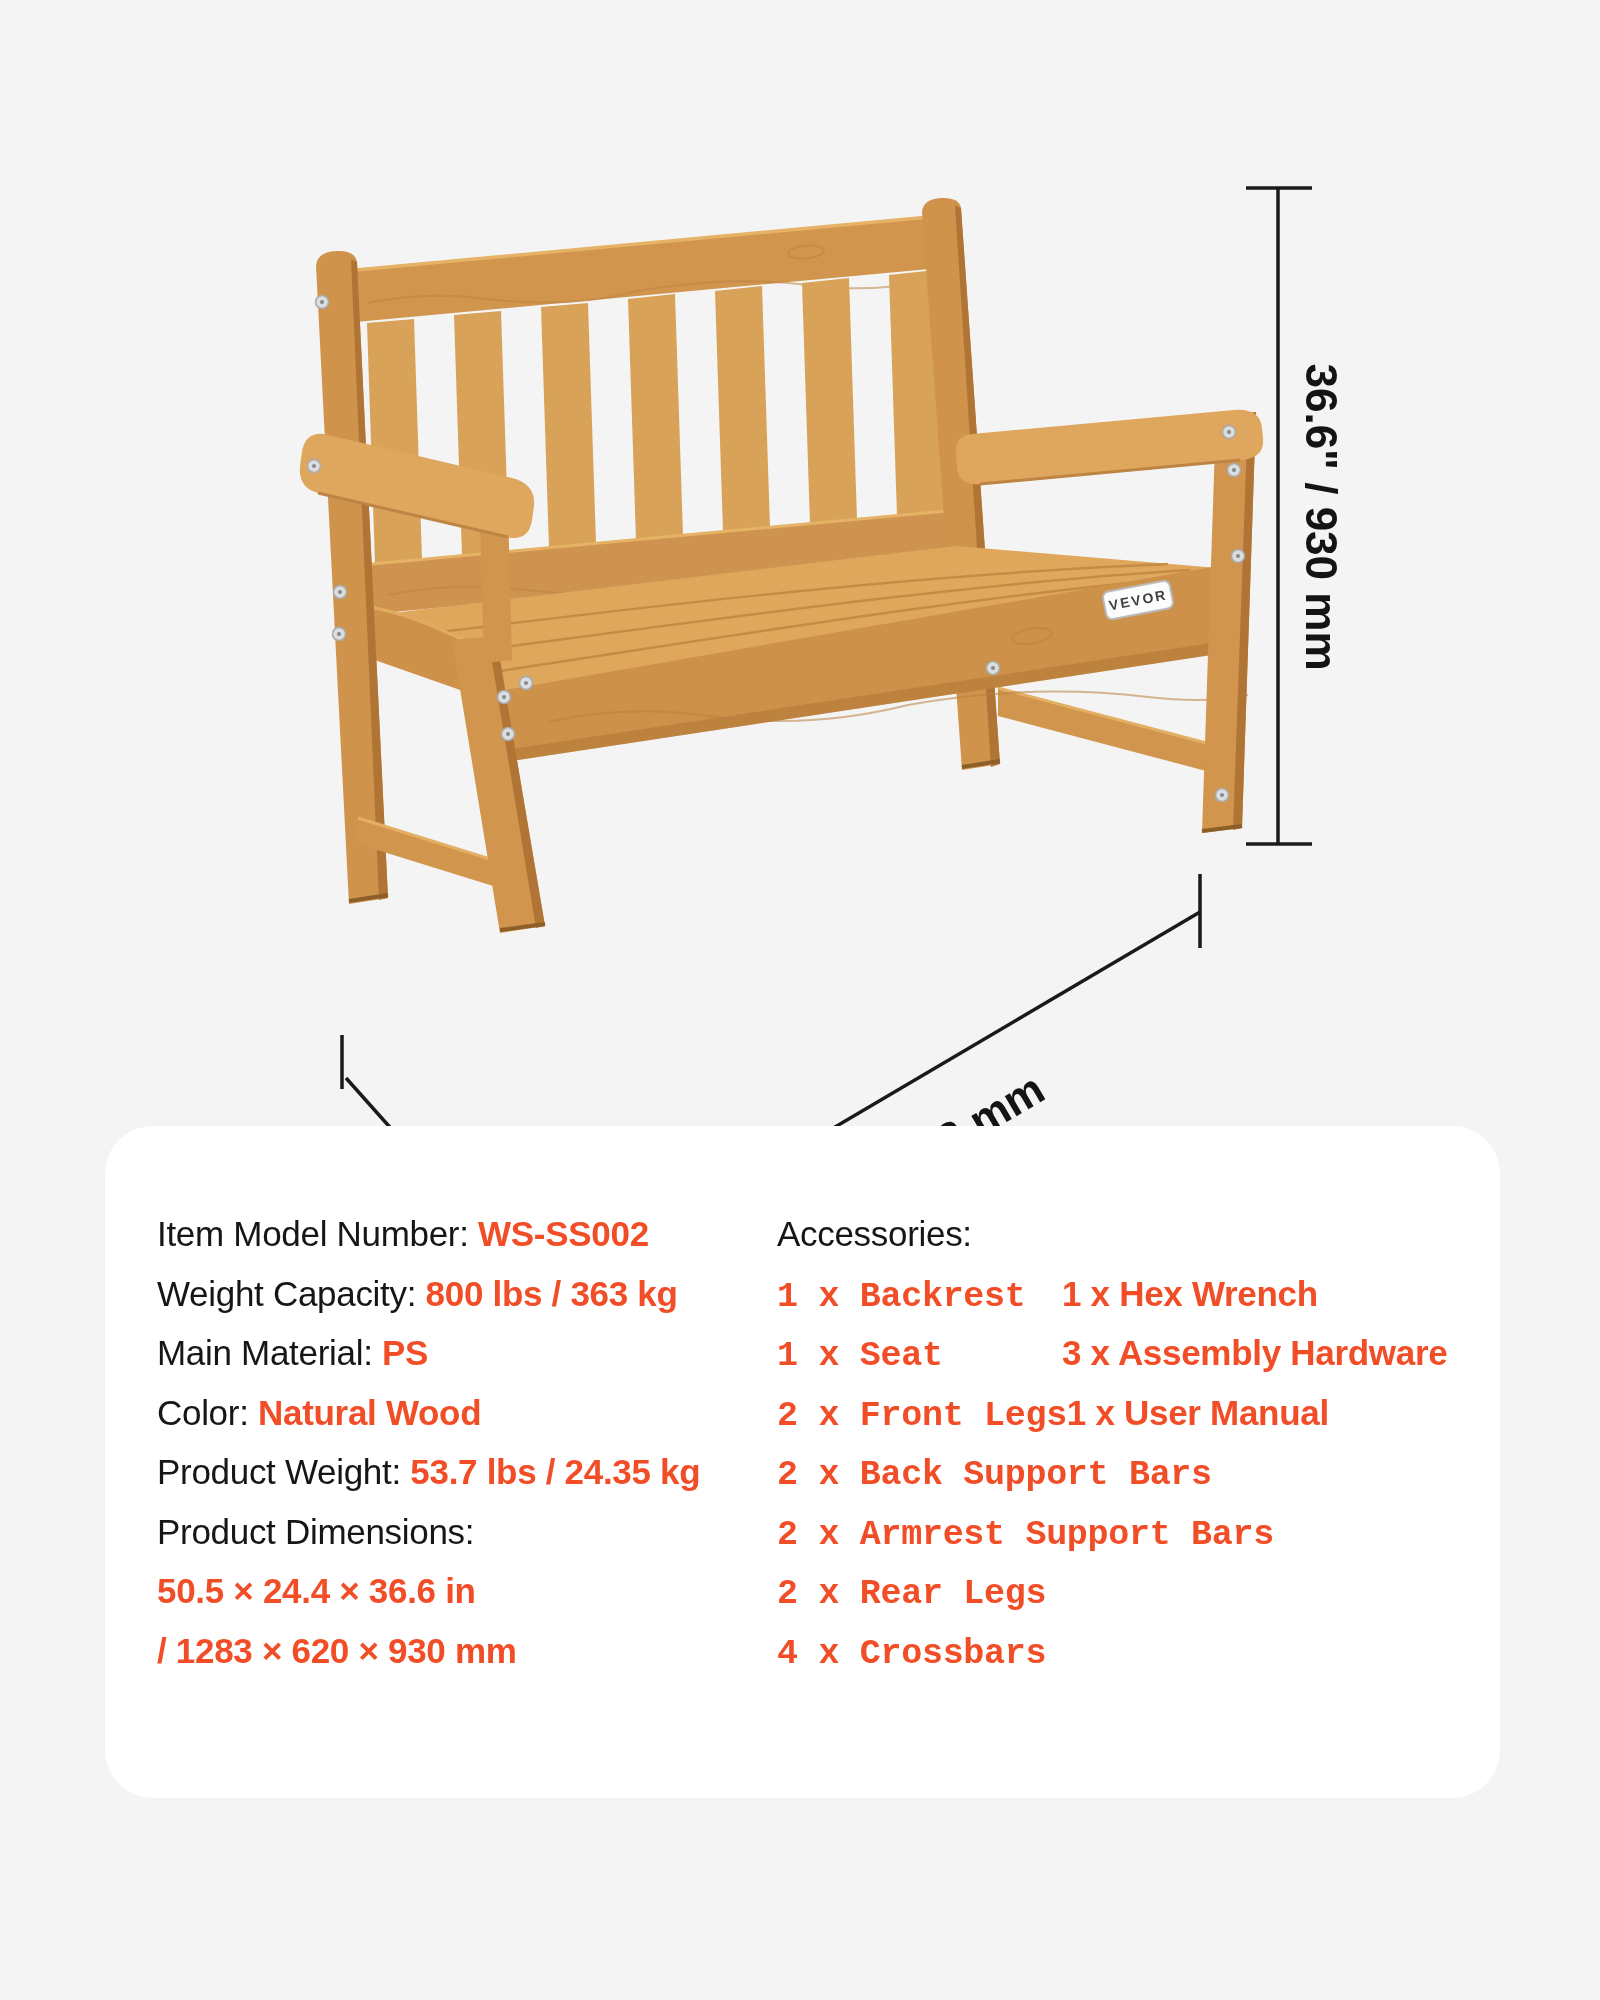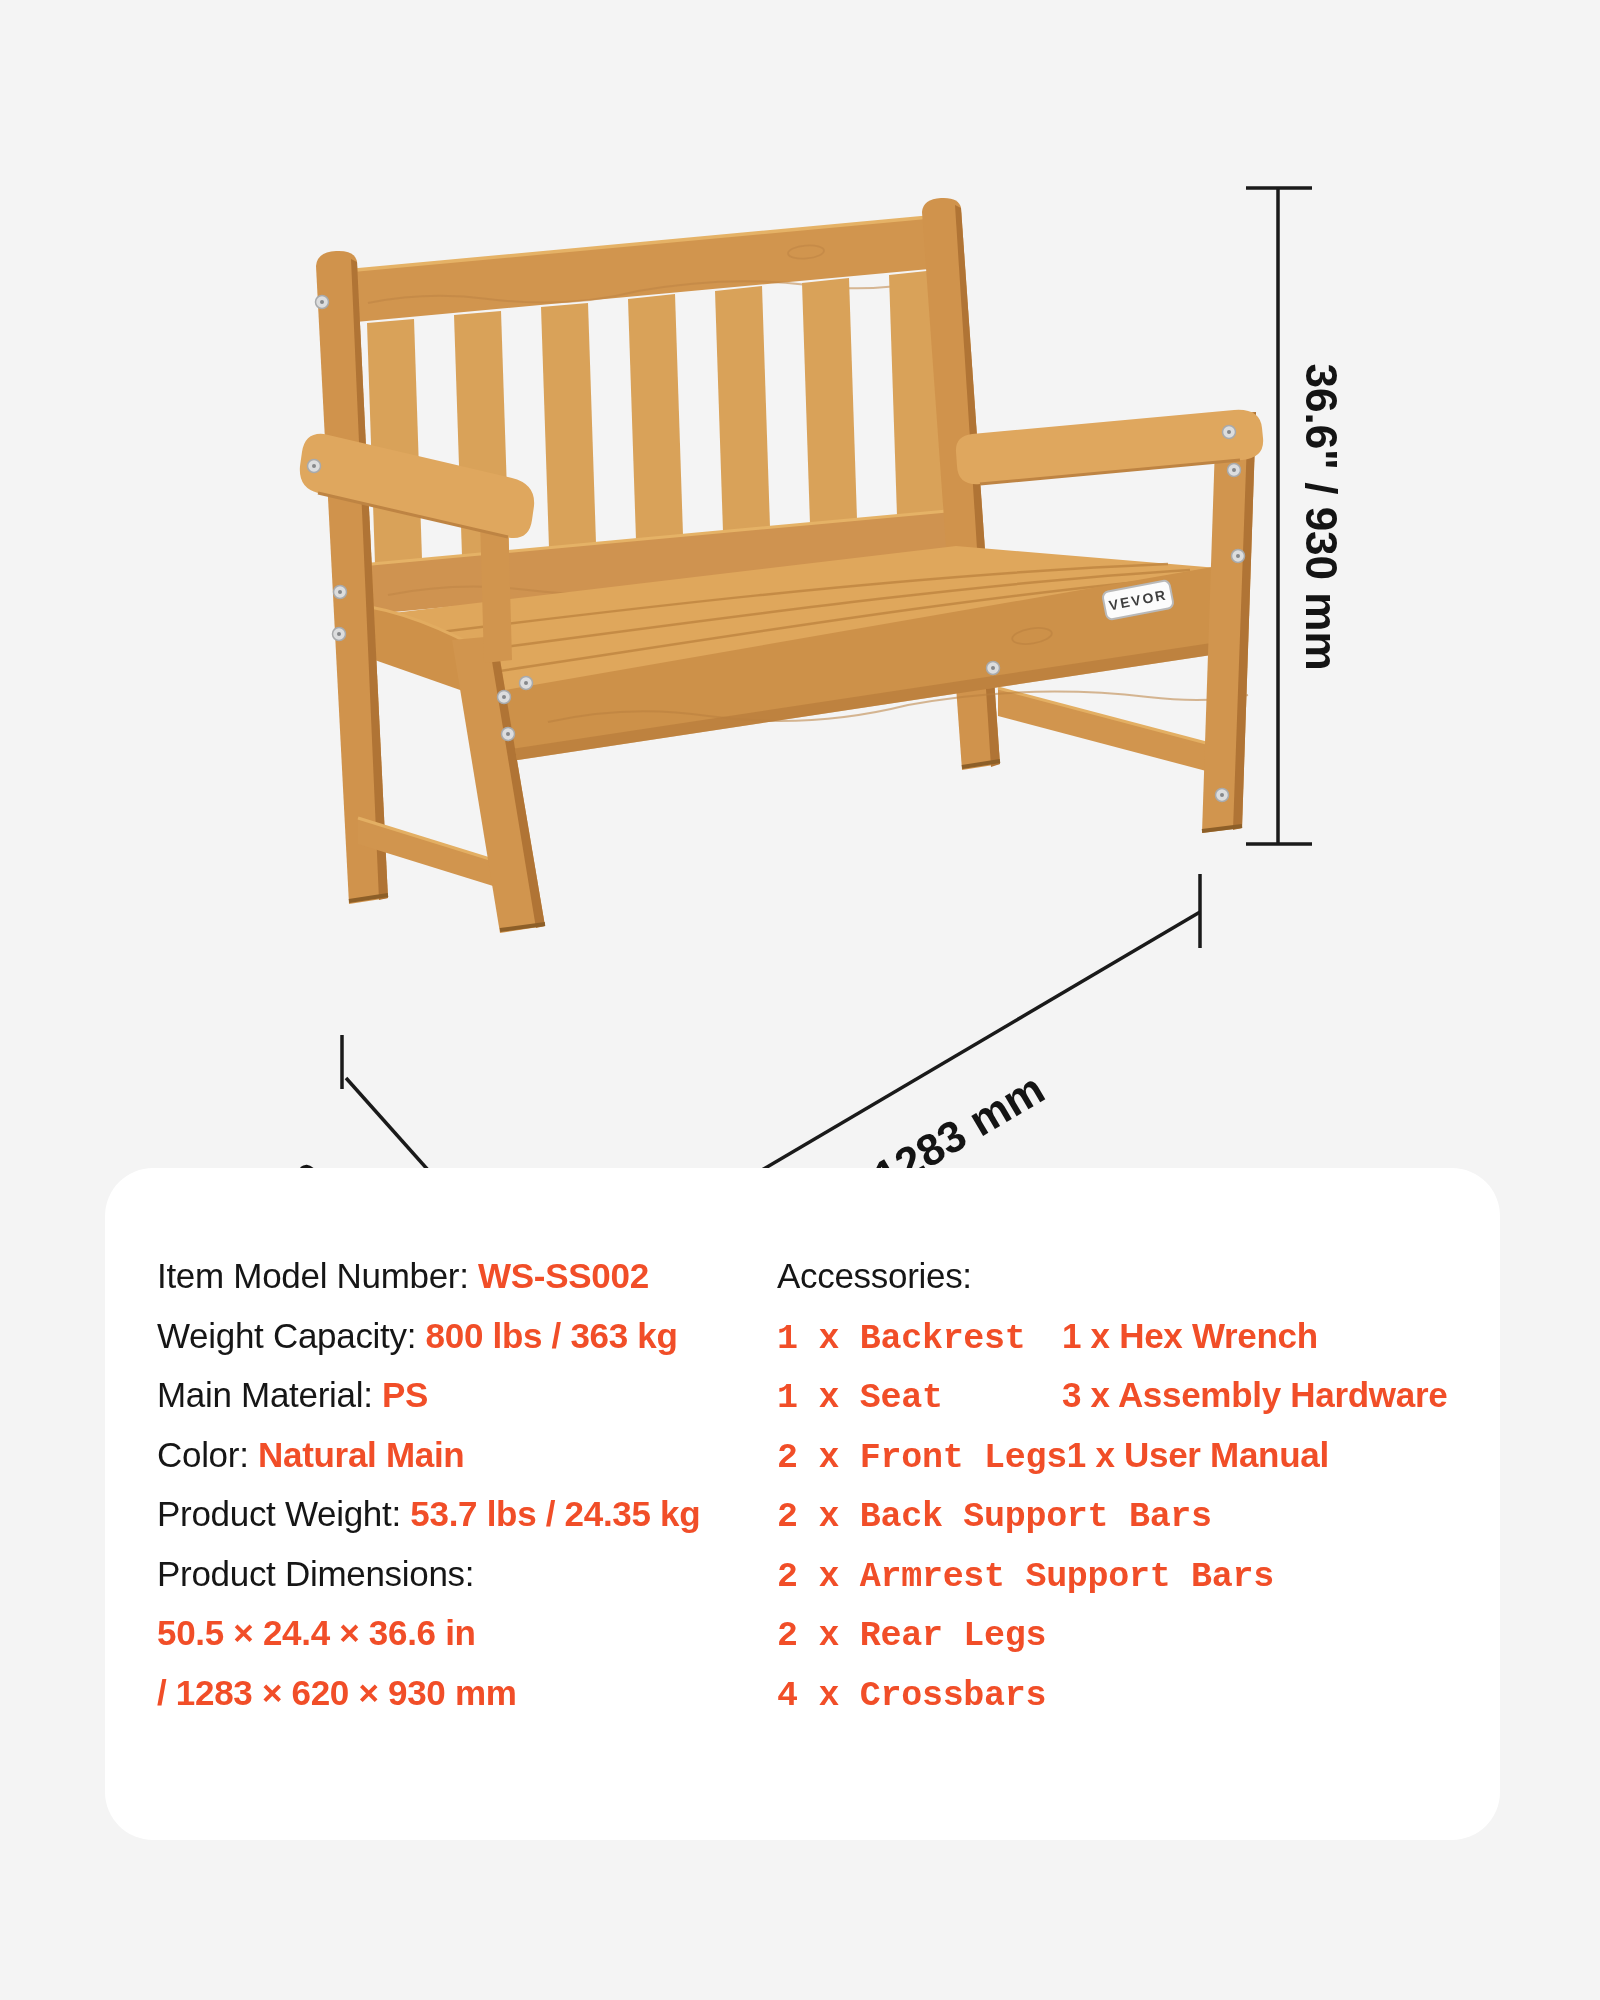--- a/index.html
+++ b/index.html
@@ -14,21 +14,21 @@
   svg.diagram { position:absolute; left:0; top:0; display:block; }
   .dim-label {
     font-family:"Liberation Sans", sans-serif;
     font-weight:700; font-size:44px; fill:#141414;
   }
   .badge-text {
     font-family:"Liberation Sans", sans-serif;
     font-weight:700; font-size:14px; fill:#3e3e3e; letter-spacing:2px;
   }
   .card {
-    position:absolute; left:105px; top:1168px;
+    position:absolute; left:105px; top:1126px;
     width:1395px; height:672px;
     background:#ffffff; border-radius:48px;
   }
   .specs-col {
     position:absolute; left:52px; top:78px;
     font-size:35px; letter-spacing:-0.3px; white-space:nowrap;
   }
   .acc-col {
     position:absolute; left:672px; top:78px;
     font-size:35px; letter-spacing:-0.3px; white-space:nowrap;
@@ -155,21 +155,21 @@
     <text class="dim-label" text-anchor="middle" transform="translate(905,1182) rotate(-30.5)">50.5" / 1283 mm</text>
     <text class="dim-label" text-anchor="middle" transform="translate(396,1287) rotate(43)">24.4" / 620 mm</text>
   </svg>
 
   <div class="card">
 
     <div class="specs-col">
       <div class="row"><span class="lbl">Item Model Number: </span><span class="val">WS-SS002</span></div>
       <div class="row"><span class="lbl">Weight Capacity: </span><span class="val">800 lbs / 363 kg</span></div>
       <div class="row"><span class="lbl">Main Material: </span><span class="val">PS</span></div>
-      <div class="row"><span class="lbl">Color: </span><span class="val">Natural Main</span></div>
+      <div class="row"><span class="lbl">Color: </span><span class="val">Natural Wood</span></div>
       <div class="row"><span class="lbl">Product Weight: </span><span class="val">53.7 lbs / 24.35 kg</span></div>
       <div class="row"><span class="lbl">Product Dimensions:</span><span class="val"></span></div>
       <div class="row"><span class="lbl"></span><span class="val">50.5 × 24.4 × 36.6 in</span></div>
       <div class="row"><span class="lbl"></span><span class="val">/ 1283 × 620 × 930 mm</span></div>
     </div>
 
     <div class="acc-col">
       <div class="row lbl">Accessories:</div>
       <div class="row"><span class="a1 val">1 x Backrest</span><span class="val">1 x Hex Wrench</span></div>
       <div class="row"><span class="a1 val">1 x Seat</span><span class="val">3 x Assembly Hardware</span></div>

